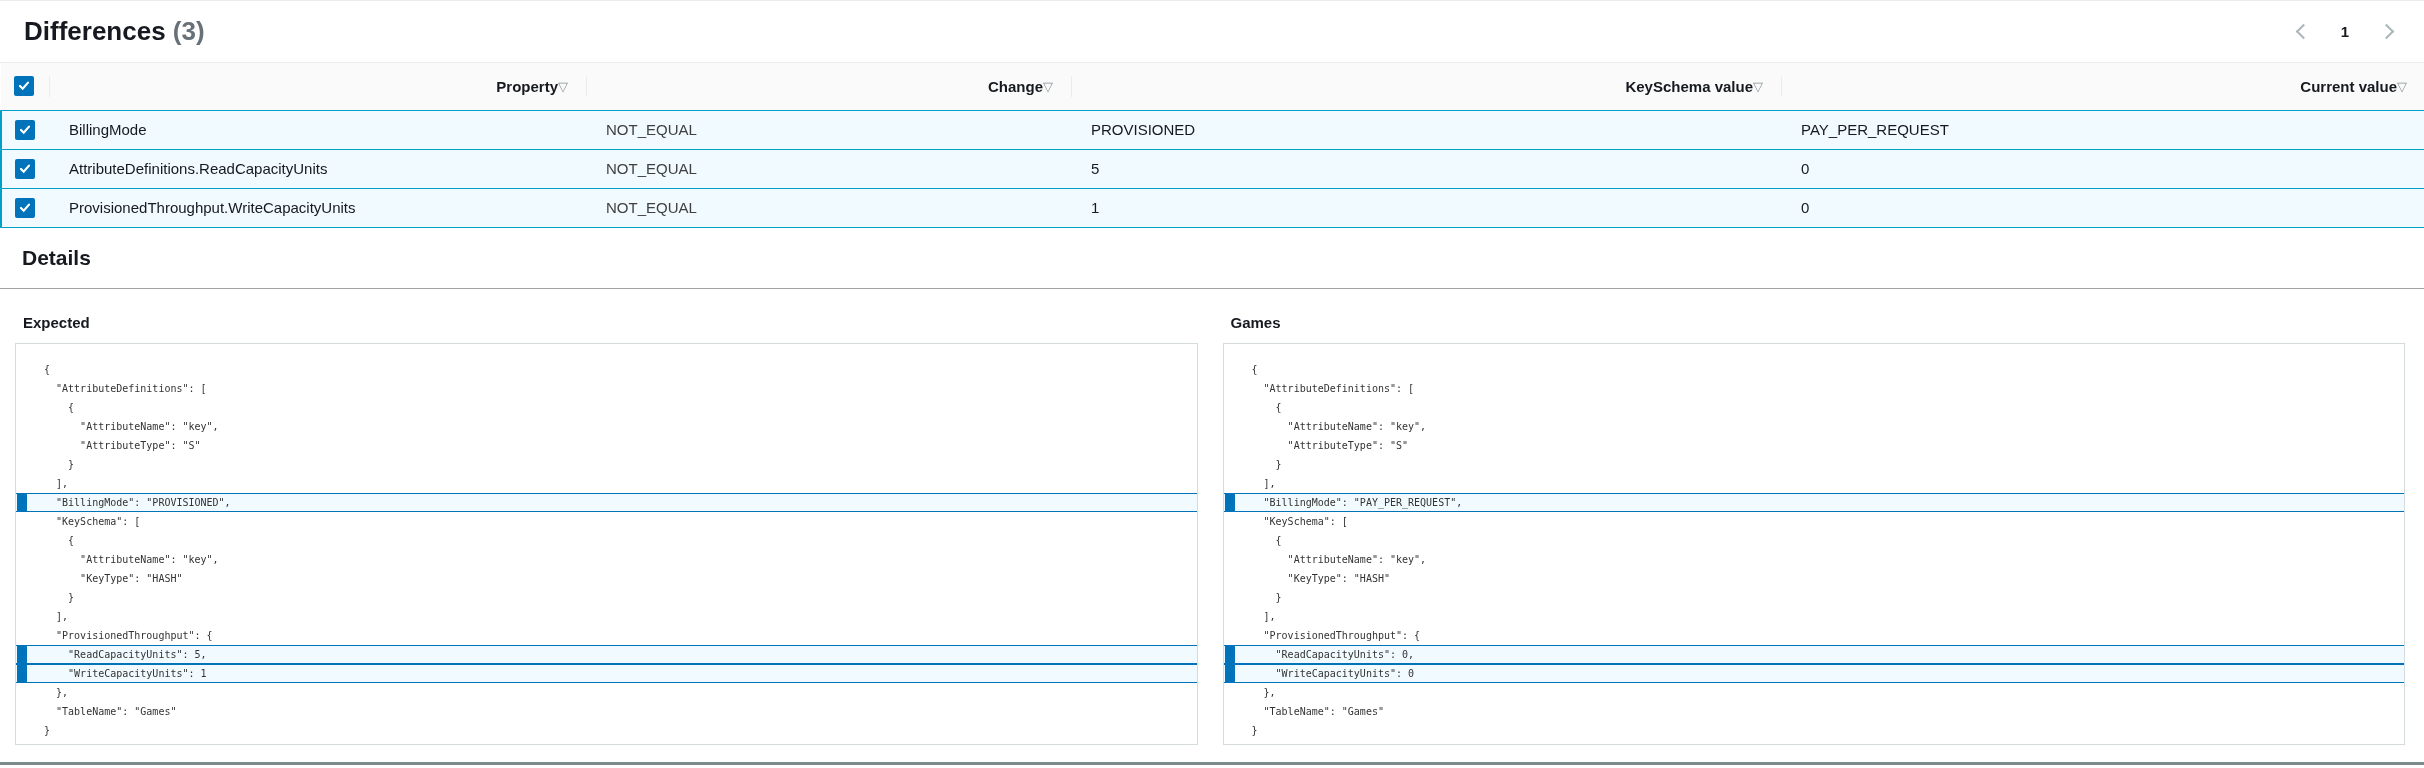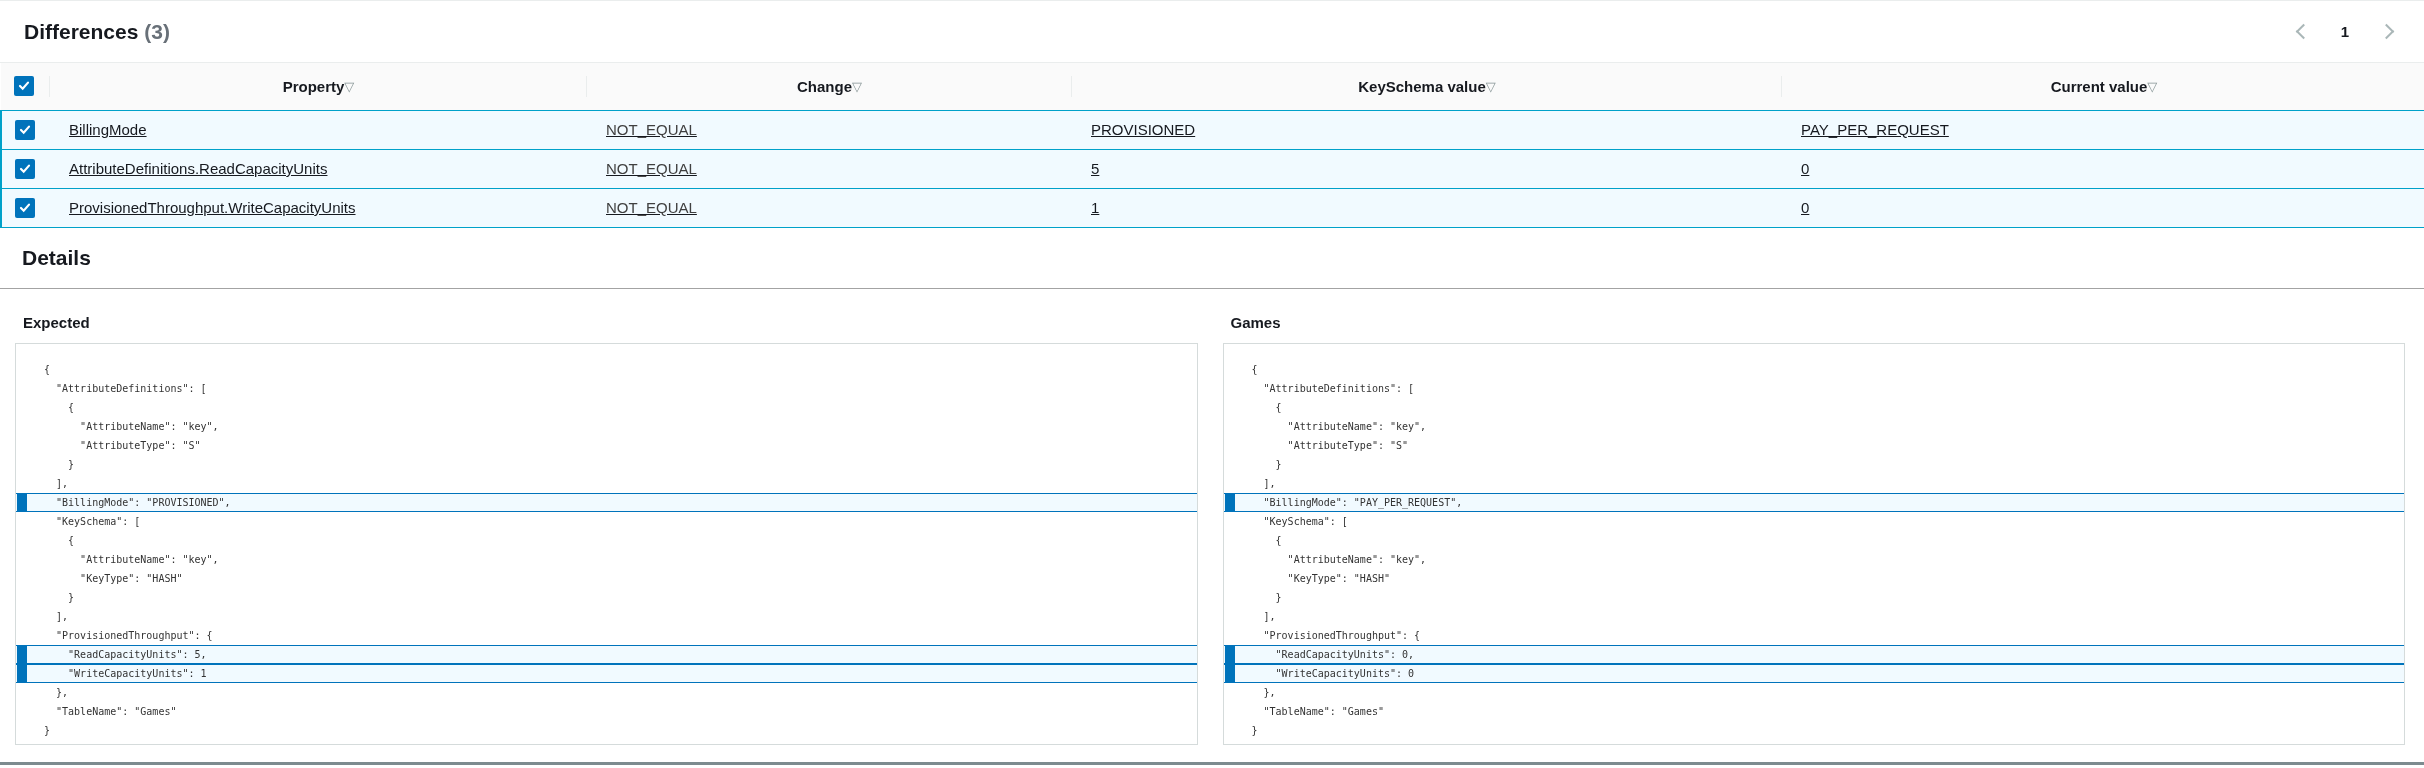--- a/index.html
+++ b/index.html
@@ -14,49 +14,49 @@
   
   .diff-container { border-top: 1px solid #eaeded; }
   .panel-header {
     box-sizing: border-box;
     height: 62px;
     display: flex; align-items: center; justify-content: space-between;
     padding: 0 22px 0 24px;
     border-bottom: 1px solid #eaeded;
     background: #fff;
   }
-  .panel-header h2 { margin: 0; font-size: 21px; font-weight: 700; color: #16191f; }
+  .panel-header h2 { margin: 0; font-size: 26px; font-weight: 700; color: #16191f; }
   .panel-header h2 .count { color: #687078; }
 
   
   .pagination { display: flex; align-items: center; gap: 12px; }
   .pg-btn {
     background: none; border: none; padding: 6px 10px; cursor: pointer;
     display: inline-flex; align-items: center;
   }
   .chev { display: inline-block; width: 9px; height: 9px; }
   .chev.left  { border-left: 2px solid #aab7b8; border-bottom: 2px solid #aab7b8; transform: rotate(45deg); }
   .chev.right { border-right: 2px solid #aab7b8; border-bottom: 2px solid #aab7b8; transform: rotate(-45deg); }
   .page-num { font-size: 15px; font-weight: 700; color: #16191f; font-family: "Liberation Sans", sans-serif; }
 
   
   table.diff-table { width: 2424px; border-collapse: collapse; table-layout: fixed; }
   thead th {
     height: 47px; background: #fafafa;
     text-align: left; font-size: 15px; font-weight: 700; color: #16191f;
     padding: 0 18px 0 20px; position: relative; box-sizing: border-box;
   }
-  thead th .th-inner { display: flex; align-items: center; justify-content: center; }
+  thead th .th-inner { display: flex; align-items: center; justify-content: flex-end; }
   thead th.col-divider::before {
     content: ""; position: absolute; left: 0; top: 13px; bottom: 13px;
     width: 1px; background: #eaeded;
   }
   .sort-icon { color: #879596; font-size: 13px; font-weight: 400; line-height: 1; }
 
-  tbody tr { height: 39px; background: #f1faff; text-decoration: underline; }
+  tbody tr { height: 39px; background: #f1faff; }
   tbody td {
     font-size: 15px; color: #16191f; padding: 0 18px 0 20px;
     border-top: 1px solid #00a1c9; border-bottom: 1px solid #00a1c9;
     box-sizing: border-box;
   }
   tbody td:first-child { border-left: 2px solid #00a1c9; }
   tbody td:last-child  { border-right: 1px solid #00a1c9; }
   .cb-cell { padding: 0 0 0 13px !important; }
   thead th.cb-th { padding: 0 0 0 13px; }
   .change-link { color: #404040; text-decoration: none; }

